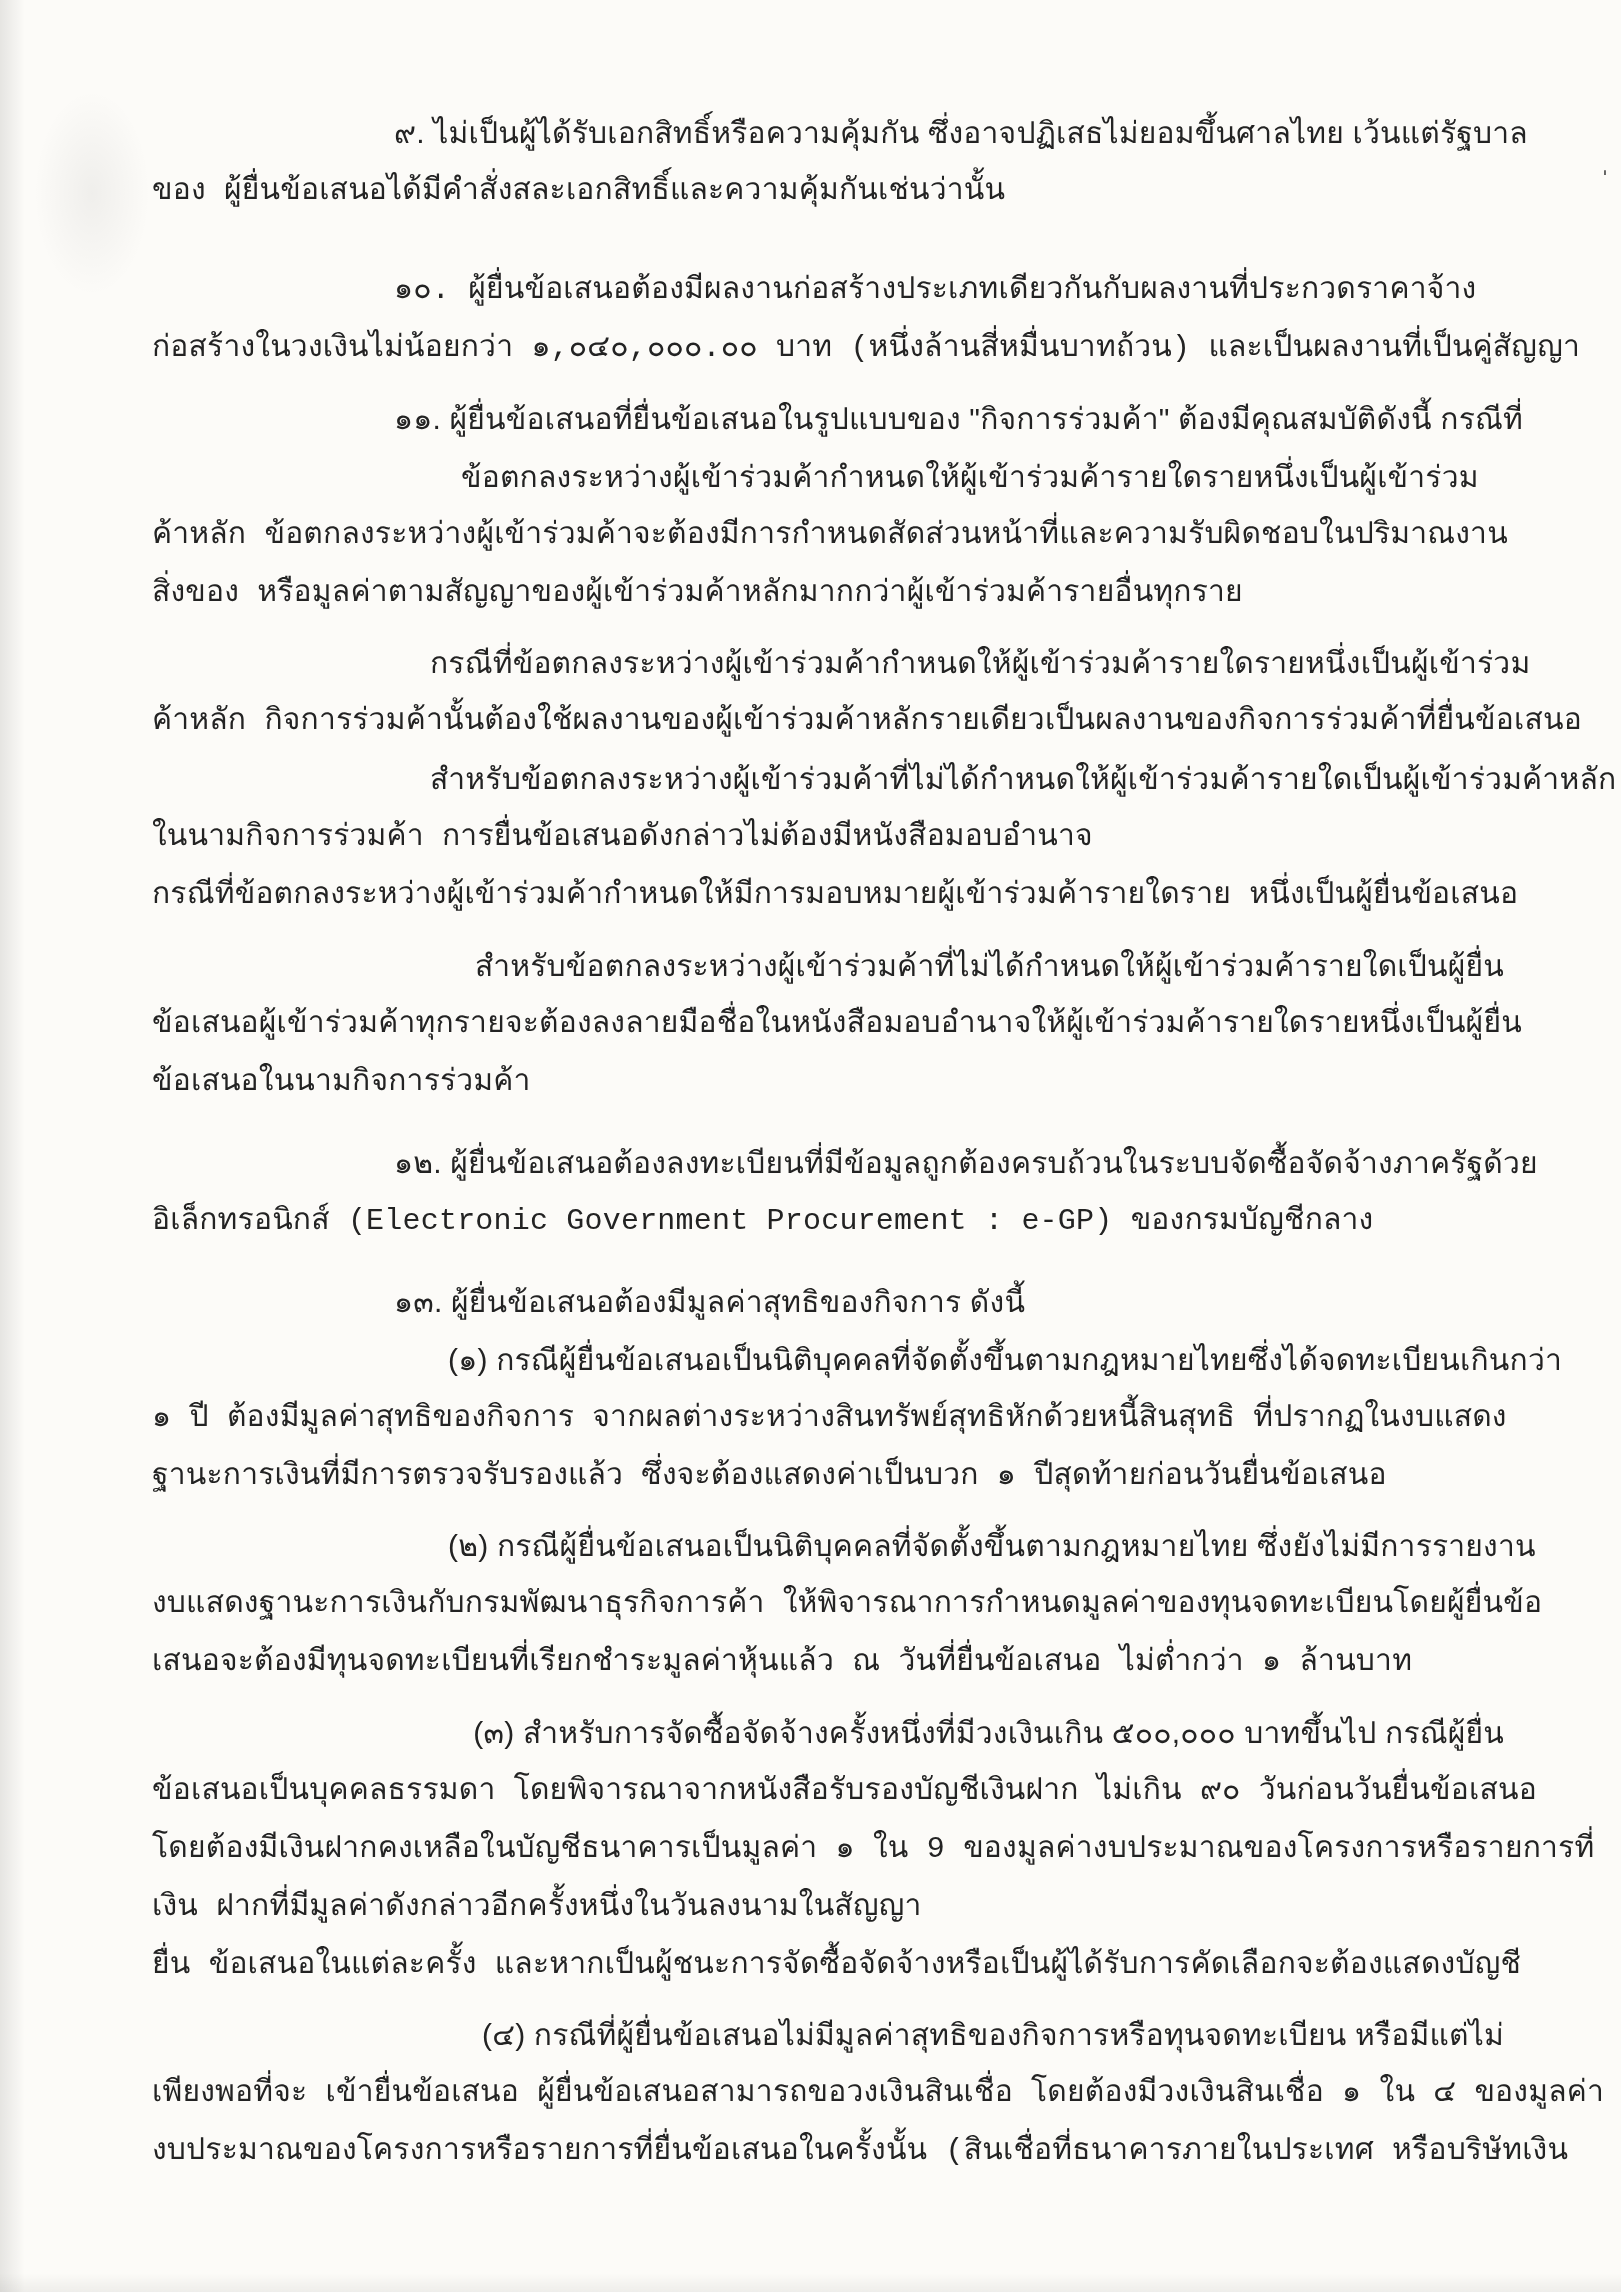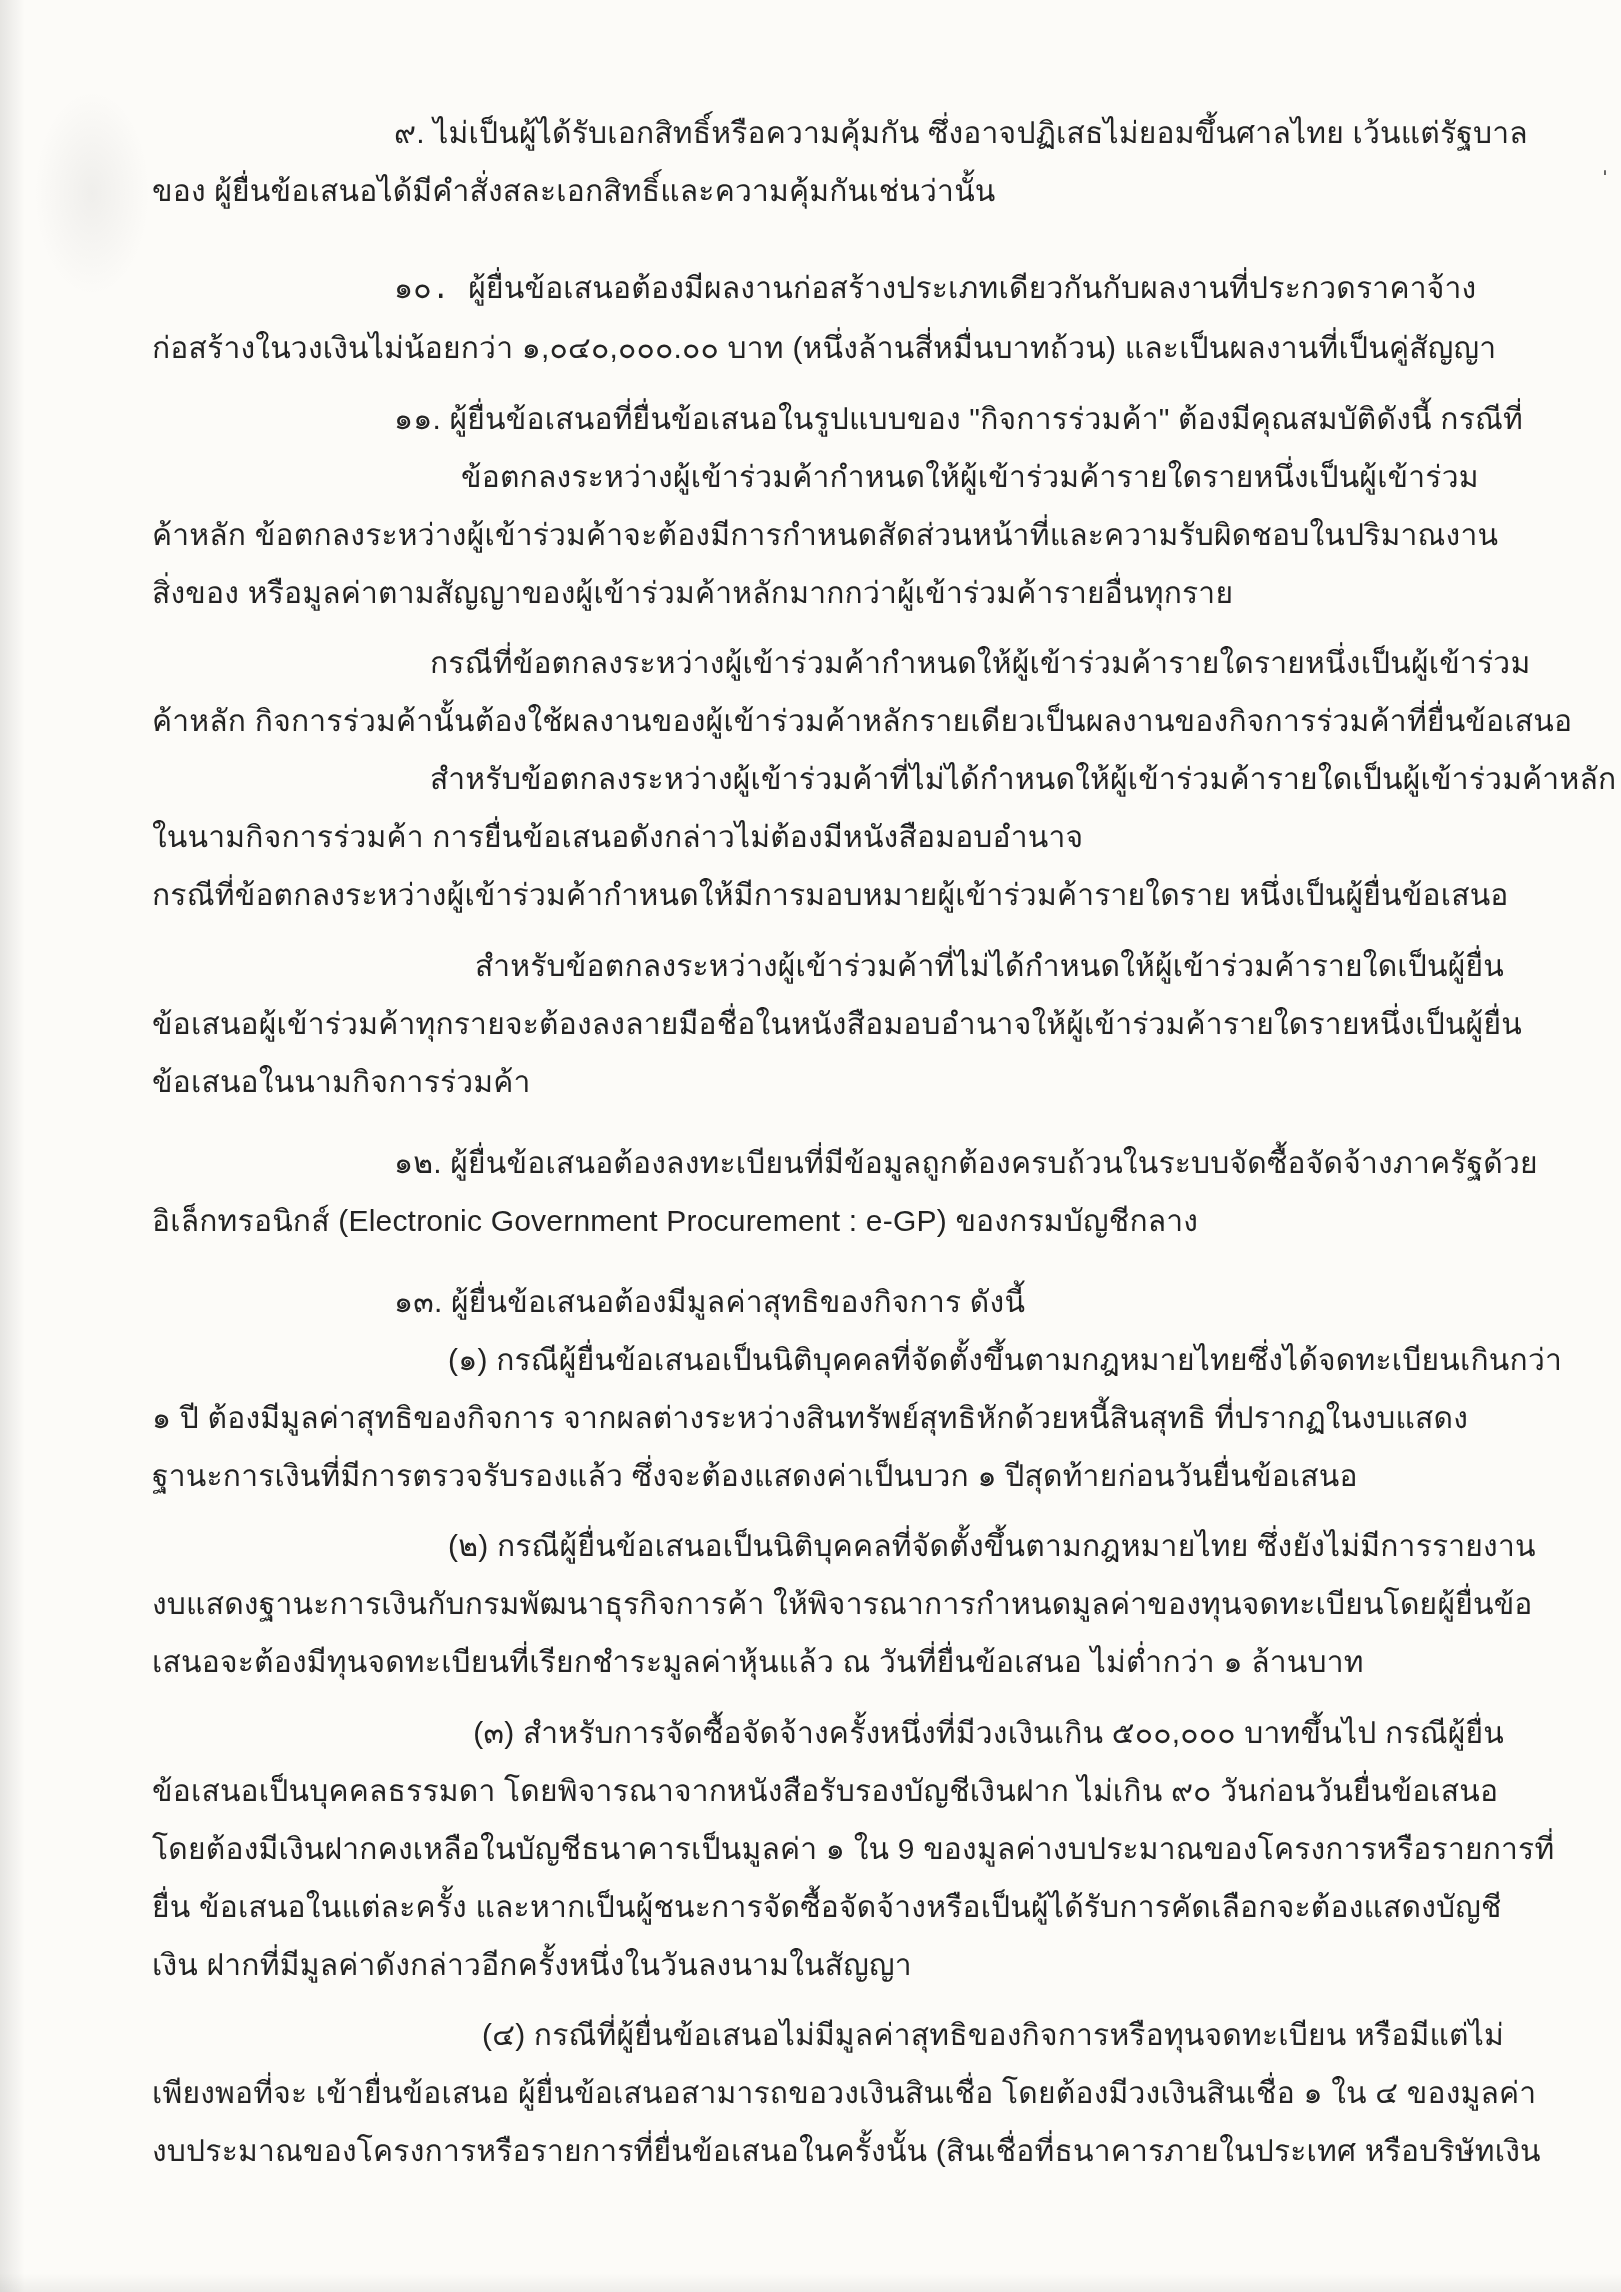--- a/index.html
+++ b/index.html
@@ -30,21 +30,21 @@
   }
   .doc{
     position:absolute;left:152px;top:104px;width:1352px;
   }
   .line{
     height:58px;line-height:58px;
     font-size:30px;
     white-space:nowrap;
     letter-spacing:0.2px;
   }
-  .indent-margin{padding-left:0;}
+  .indent-margin{padding-left:0;font-family:Liberation Mono, monospace;}
   .indent-item{padding-left:242px;}
   .indent-sub{padding-left:296px;}
   .indent-para{padding-left:278px;}
   .indent-cont{padding-left:309px;}
   .gap-lg{margin-top:41px;font-family:Liberation Mono, monospace;}
   .gap-md{margin-top:23px;}
   .gap-sm{margin-top:12.5px;text-align:right;}
   .artifact{
     position:absolute;left:1600px;top:167px;
     font-size:30px;color:#4a4a4a;line-height:1;
@@ -80,20 +80,20 @@
       <div class="line indent-item gap-md">๑๓. ผู้ยื่นข้อเสนอต้องมีมูลค่าสุทธิของกิจการ ดังนี้</div>
       <div class="line indent-sub">(๑) กรณีผู้ยื่นข้อเสนอเป็นนิติบุคคลที่จัดตั้งขึ้นตามกฎหมายไทยซึ่งได้จดทะเบียนเกินกว่า</div>
       <div class="line indent-margin">๑ ปี ต้องมีมูลค่าสุทธิของกิจการ จากผลต่างระหว่างสินทรัพย์สุทธิหักด้วยหนี้สินสุทธิ ที่ปรากฏในงบแสดง</div>
       <div class="line indent-margin">ฐานะการเงินที่มีการตรวจรับรองแล้ว ซึ่งจะต้องแสดงค่าเป็นบวก ๑ ปีสุดท้ายก่อนวันยื่นข้อเสนอ</div>
       <div class="line indent-sub gap-sm">(๒) กรณีผู้ยื่นข้อเสนอเป็นนิติบุคคลที่จัดตั้งขึ้นตามกฎหมายไทย ซึ่งยังไม่มีการรายงาน</div>
       <div class="line indent-margin">งบแสดงฐานะการเงินกับกรมพัฒนาธุรกิจการค้า ให้พิจารณาการกำหนดมูลค่าของทุนจดทะเบียนโดยผู้ยื่นข้อ</div>
       <div class="line indent-margin">เสนอจะต้องมีทุนจดทะเบียนที่เรียกชำระมูลค่าหุ้นแล้ว ณ วันที่ยื่นข้อเสนอ ไม่ต่ำกว่า ๑ ล้านบาท</div>
       <div class="line indent-sub gap-sm">(๓) สำหรับการจัดซื้อจัดจ้างครั้งหนึ่งที่มีวงเงินเกิน ๕๐๐,๐๐๐ บาทขึ้นไป กรณีผู้ยื่น</div>
       <div class="line indent-margin">ข้อเสนอเป็นบุคคลธรรมดา โดยพิจารณาจากหนังสือรับรองบัญชีเงินฝาก ไม่เกิน ๙๐ วันก่อนวันยื่นข้อเสนอ</div>
       <div class="line indent-margin">โดยต้องมีเงินฝากคงเหลือในบัญชีธนาคารเป็นมูลค่า ๑ ใน 9 ของมูลค่างบประมาณของโครงการหรือรายการที่</div>
+      <div class="line indent-margin">เงิน ฝากที่มีมูลค่าดังกล่าวอีกครั้งหนึ่งในวันลงนามในสัญญา</div>
       <div class="line indent-margin">ยื่น ข้อเสนอในแต่ละครั้ง และหากเป็นผู้ชนะการจัดซื้อจัดจ้างหรือเป็นผู้ได้รับการคัดเลือกจะต้องแสดงบัญชี</div>
-      <div class="line indent-margin">เงิน ฝากที่มีมูลค่าดังกล่าวอีกครั้งหนึ่งในวันลงนามในสัญญา</div>
       <div class="line indent-sub gap-sm">(๔) กรณีที่ผู้ยื่นข้อเสนอไม่มีมูลค่าสุทธิของกิจการหรือทุนจดทะเบียน หรือมีแต่ไม่</div>
       <div class="line indent-margin">เพียงพอที่จะ เข้ายื่นข้อเสนอ ผู้ยื่นข้อเสนอสามารถขอวงเงินสินเชื่อ โดยต้องมีวงเงินสินเชื่อ ๑ ใน ๔ ของมูลค่า</div>
       <div class="line indent-margin">งบประมาณของโครงการหรือรายการที่ยื่นข้อเสนอในครั้งนั้น (สินเชื่อที่ธนาคารภายในประเทศ หรือบริษัทเงิน</div>
     </div>
 </div>
 
 
 </body></html>

